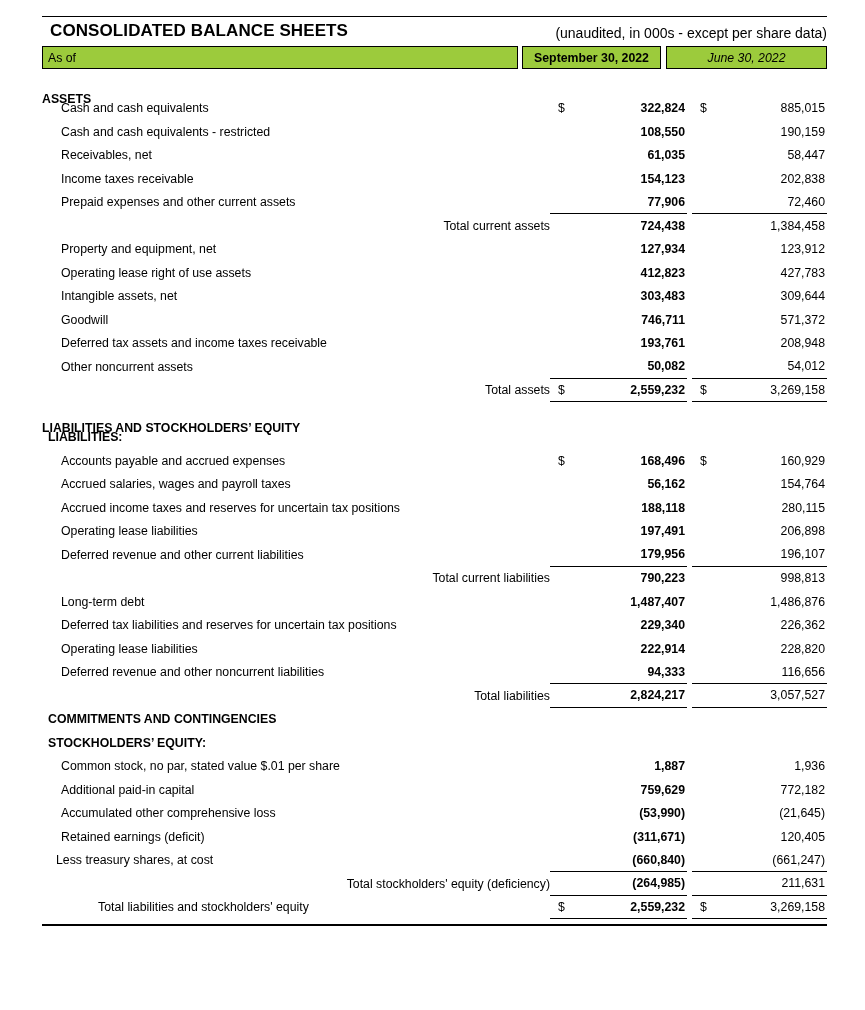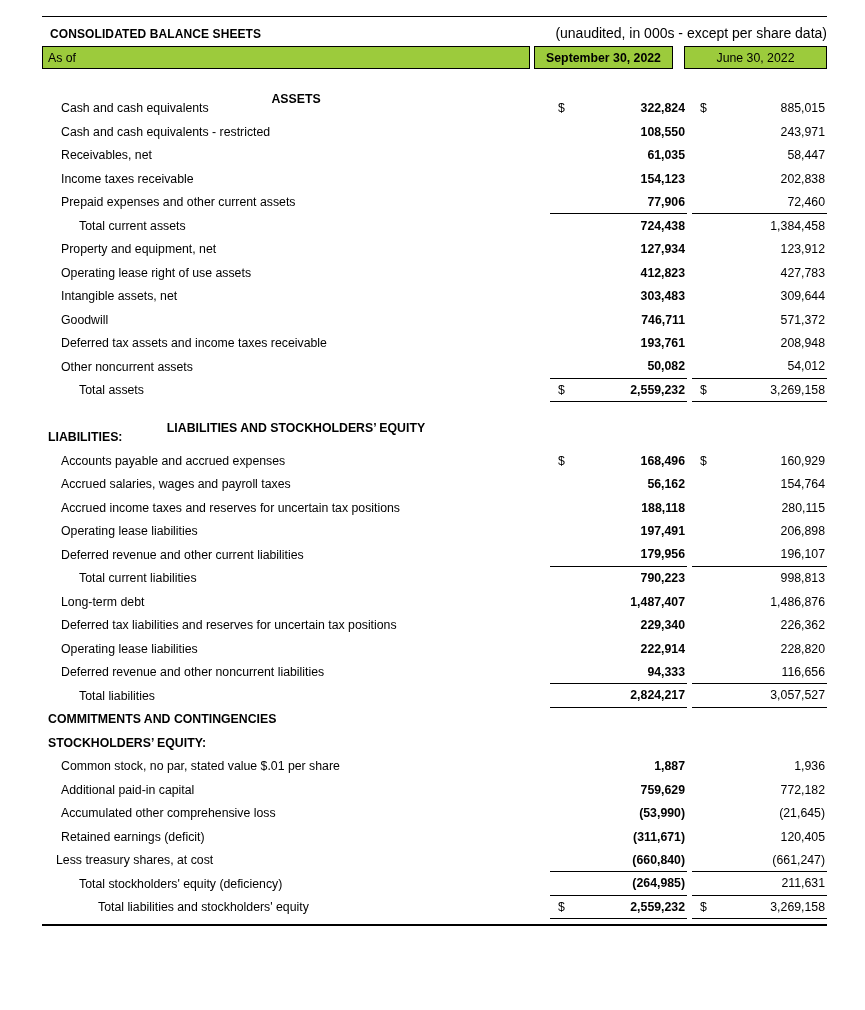--- a/index.html
+++ b/index.html
@@ -11,40 +11,40 @@
     overflow:hidden;
   }
   .page { padding:16px 38px 0 42px; }
 
   .top-rule { border-top:1.3px solid #000; }
 
   .title-row {
     display:flex; justify-content:space-between; align-items:flex-end;
     height:29px; padding:0 0 5px 0;
   }
-  .title { font-weight:bold; font-size:12px; padding-left:8px; letter-spacing:0.1px; }
+  .title { font-weight:bold; font-size:17px; padding-left:8px; letter-spacing:0.1px; }
   .note  { font-size:14px; }
 
   .hdr-band { display:flex; }
   .hdr-cell {
     background:var(--green); border:1.5px solid #000; height:23px;
     display:flex; align-items:center; justify-content:center;
   }
   .hdr-asof { flex:1; justify-content:flex-start; padding-left:5px; margin-right:4px; }
   .hdr-c1 { width:139px; font-weight:bold; }
-  .hdr-c2 { width:143px; margin-left:11px; }
+  .hdr-c2 { width:161px; margin-left:5px;font-style:italic; }
 
   .tbody { padding-top:4px; }
   .row { display:flex; align-items:center; height:23.5px; }
   .lbl { flex:1; padding-left:19px; white-space:nowrap; overflow:hidden; }
 
-  .r-hc .lbl { text-align:center; font-weight:bold; padding-left:0;margin-top:28px; }
+  .r-hc .lbl { font-weight:bold; padding-left:0;margin-top:28px; }
   .r-hl .lbl { font-weight:bold; padding-left:6px; }
   .r-io .lbl { padding-left:14px; }
-  .r-t  .lbl { padding-left:37px; }
+  .r-t  .lbl { padding-left:37px;text-align:right; }
   .r-g  .lbl { padding-left:56px; }
 
   .num {
     width:137px; align-self:stretch;
     display:flex; justify-content:space-between; align-items:center;
     padding:0 2px 0 8px;
   }
   .num.c2 { width:135px; margin-left:5px; }
   .num .v { font-variant-numeric:tabular-nums; }
   .num.c1 .v { font-weight:bold; }
@@ -94,21 +94,21 @@
         </div>
       </div>
       <div class="row r-i">
         <div class="lbl">Cash and cash equivalents - restricted</div>
         <div class="num c1">
           <span class="d"></span>
           <span class="v">108,550</span>
         </div>
         <div class="num c2">
           <span class="d"></span>
-          <span class="v">243,971</span>
+          <span class="v">190,159</span>
         </div>
       </div>
       <div class="row r-i">
         <div class="lbl">Receivables, net</div>
         <div class="num c1">
           <span class="d"></span>
           <span class="v">61,035</span>
         </div>
         <div class="num c2">
           <span class="d"></span>

